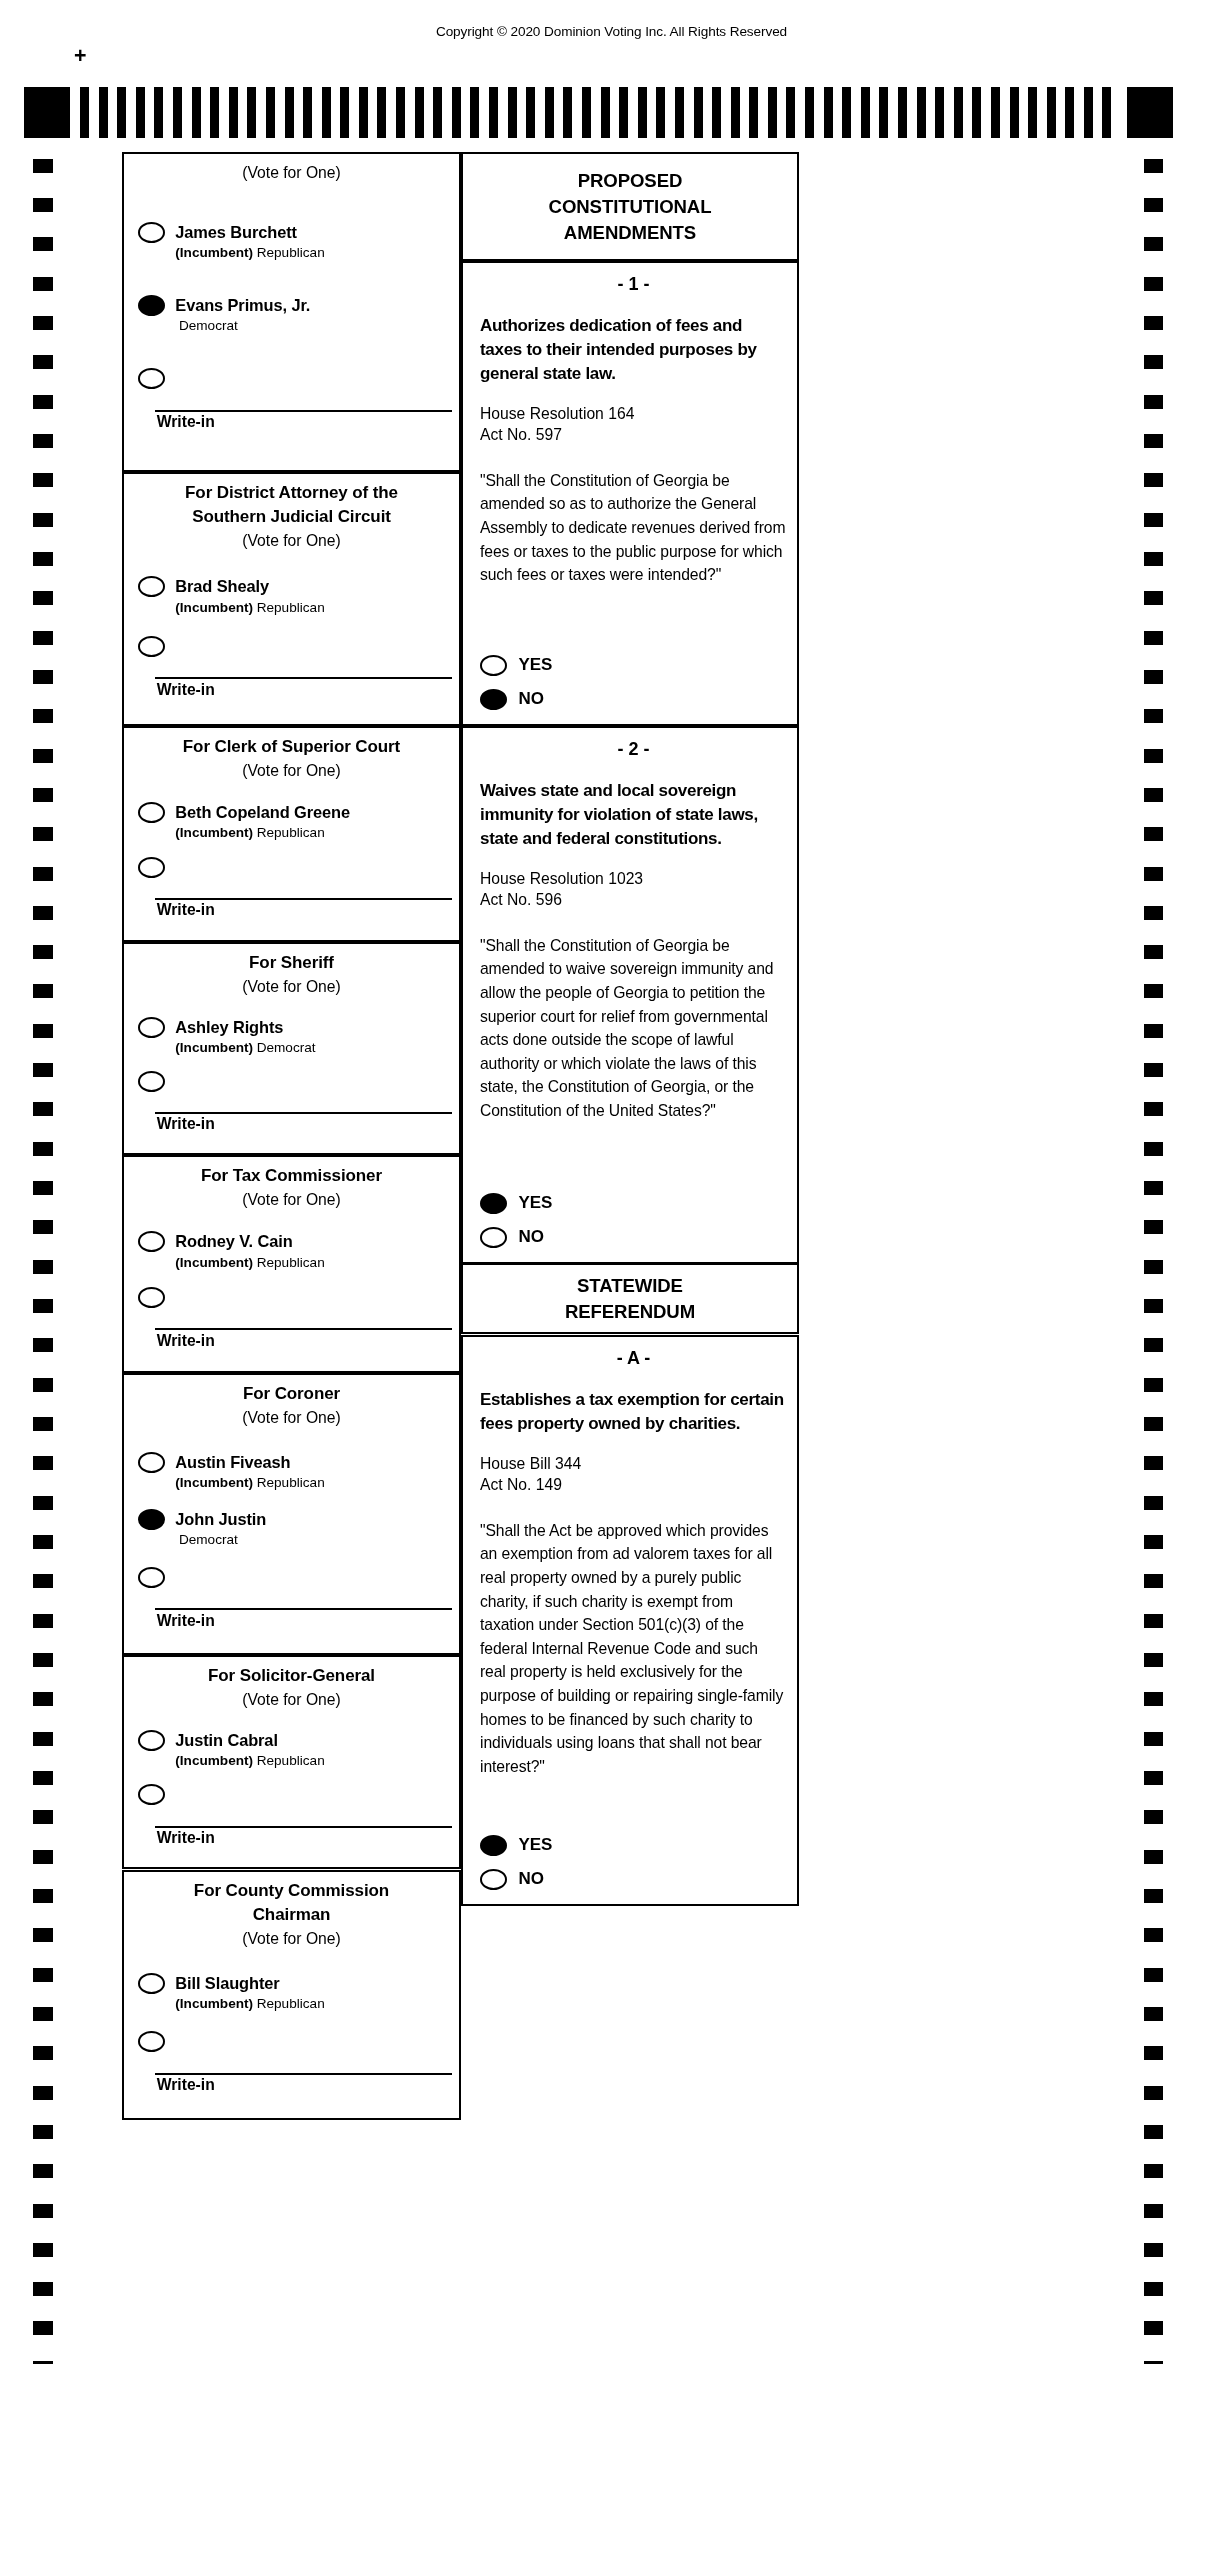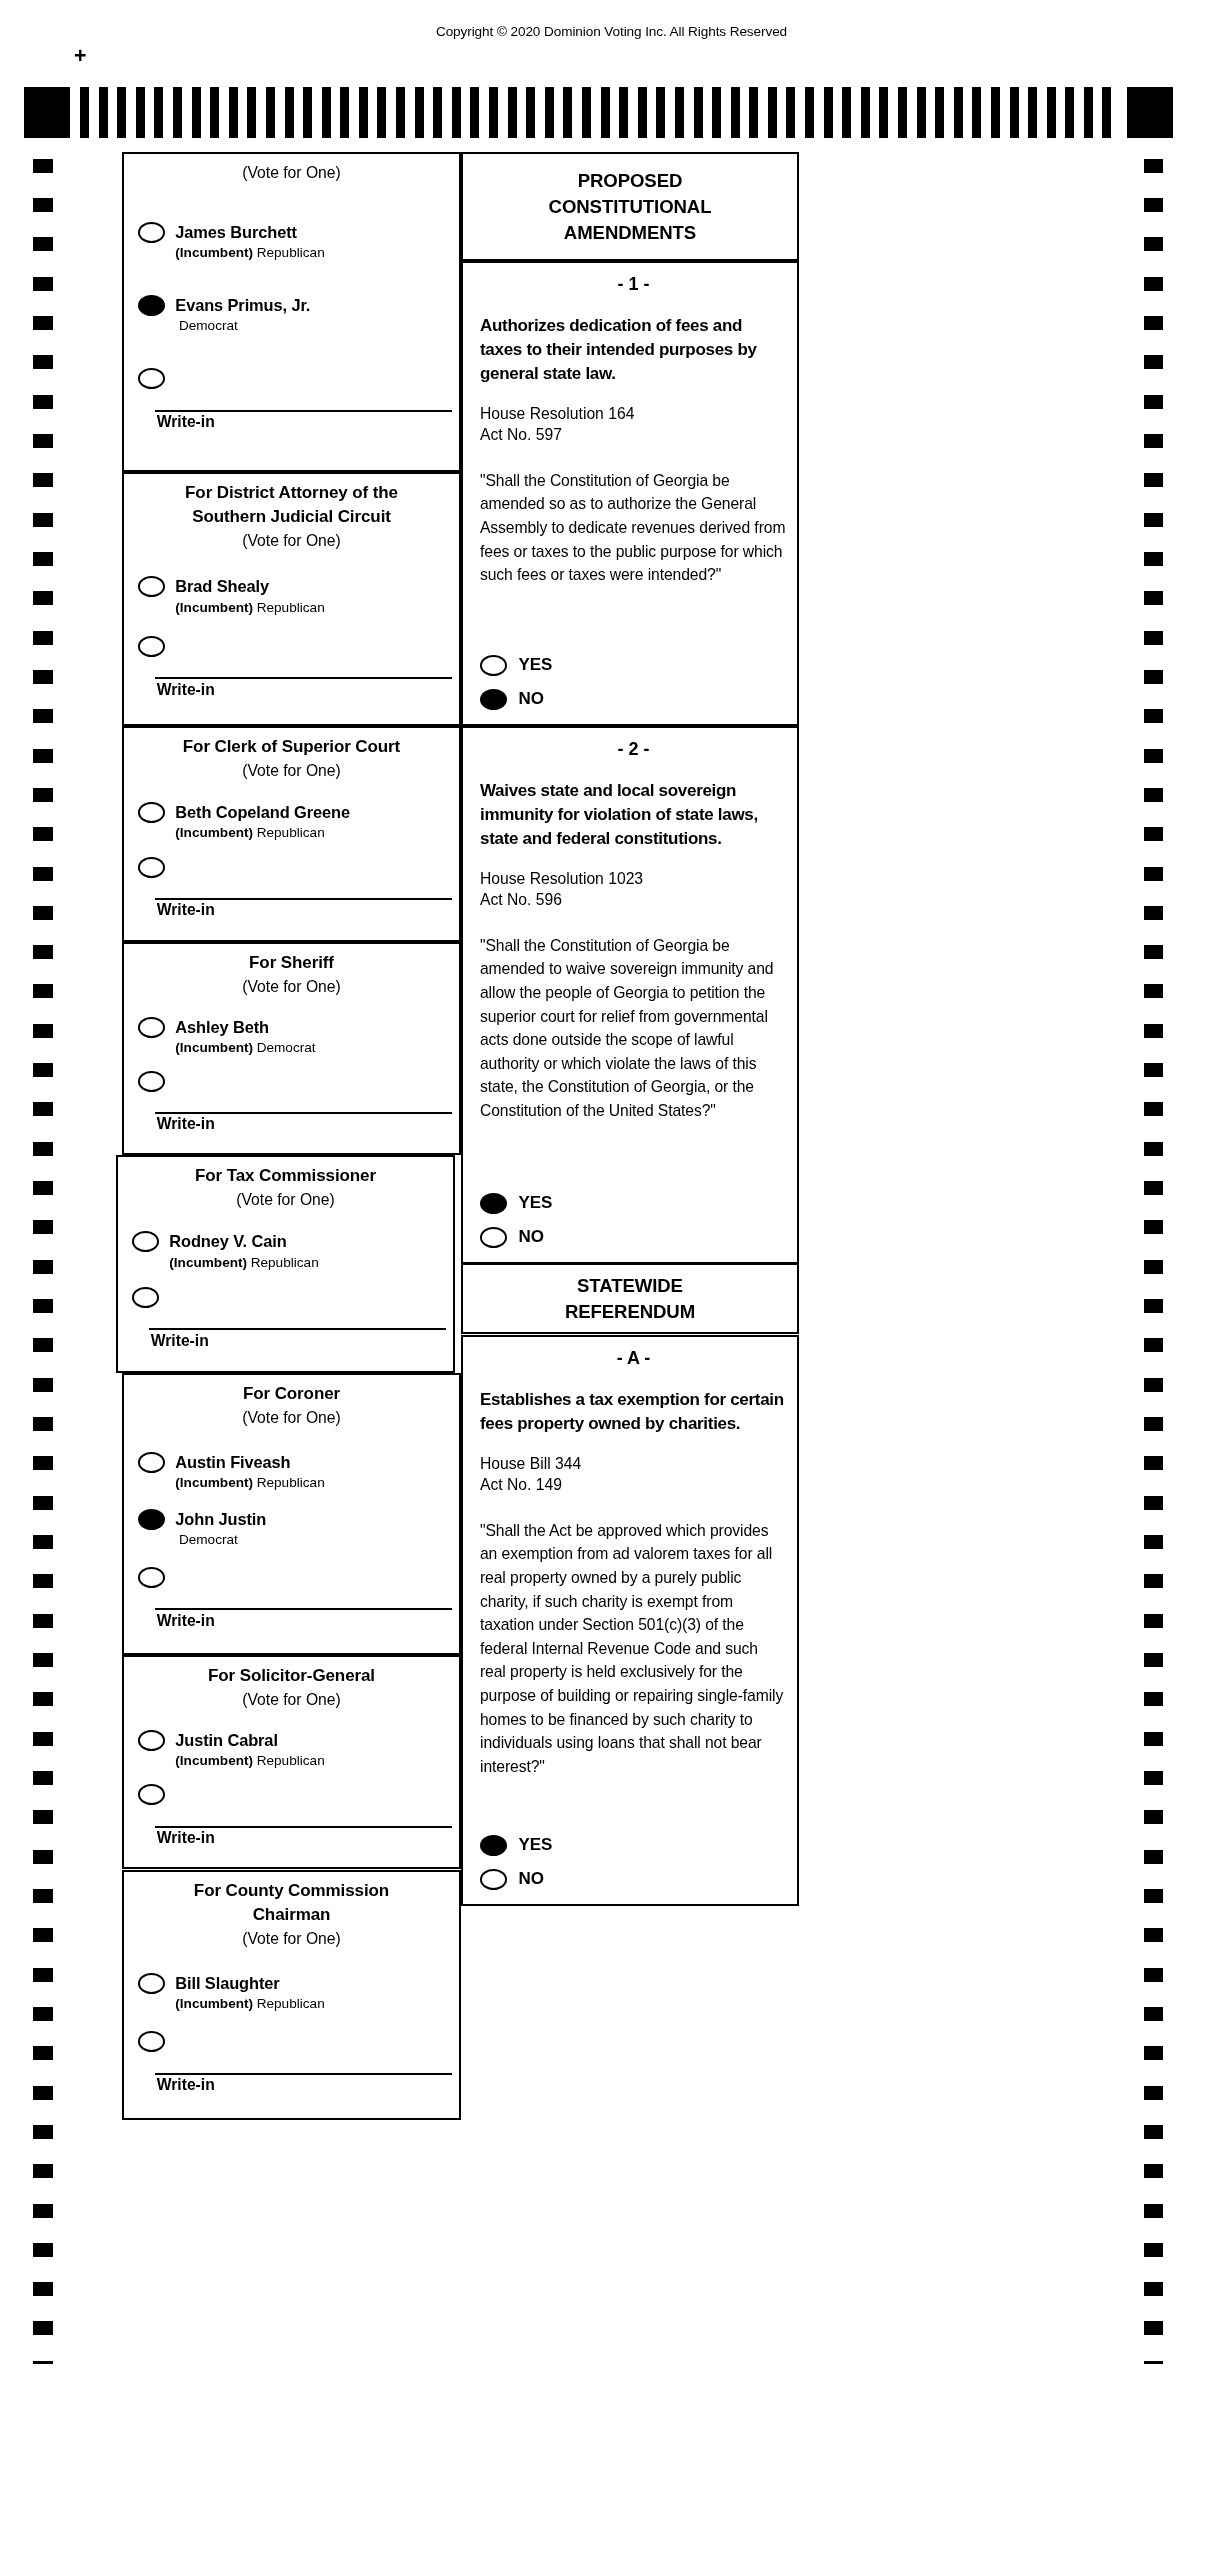--- a/index.html
+++ b/index.html
@@ -114,30 +114,30 @@
       </div>
       <div class="box contest" style="left: 122px; width: 339px; top: 942px; height: 213px;">
         <div class="c-head">
           <div class="c-title">For Sheriff</div>
           <div class="c-vote">(Vote for One)</div>
         </div>
         <div class="c-opts">
           <div class="opt">
             <span class="oval"></span>
             <div class="opt-text">
-              <div class="cand-name">Ashley Beth</div>
+              <div class="cand-name">Ashley Rights</div>
               <div class="cand-party"><b class="pfx">(Incumbent)</b><span class="pty">Democrat</span></div>
             </div>
           </div>
           <div class="writein"><span class="oval"></span><div class="wline">
               <div class="wlabel">Write-in</div>
             </div></div>
         </div>
       </div>
-      <div class="box contest" style="left: 116px; width: 339px; top: 1155px; height: 218px; justify-content: center;">
+      <div class="box contest" style="left: 122px; width: 339px; top: 1155px; height: 218px; justify-content: center;">
         <div class="c-head">
           <div class="c-title">For Tax Commissioner</div>
           <div class="c-vote">(Vote for One)</div>
         </div>
         <div class="c-opts">
           <div class="opt">
             <span class="oval"></span>
             <div class="opt-text">
               <div class="cand-name">Rodney V. Cain</div>
               <div class="cand-party"><b class="pfx">(Incumbent)</b><span class="pty">Republican</span></div>

